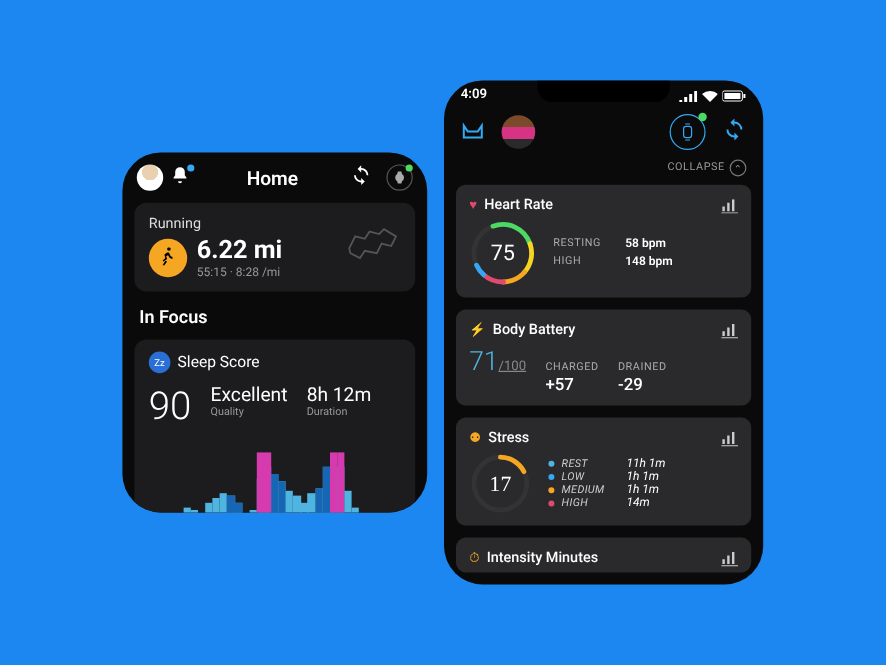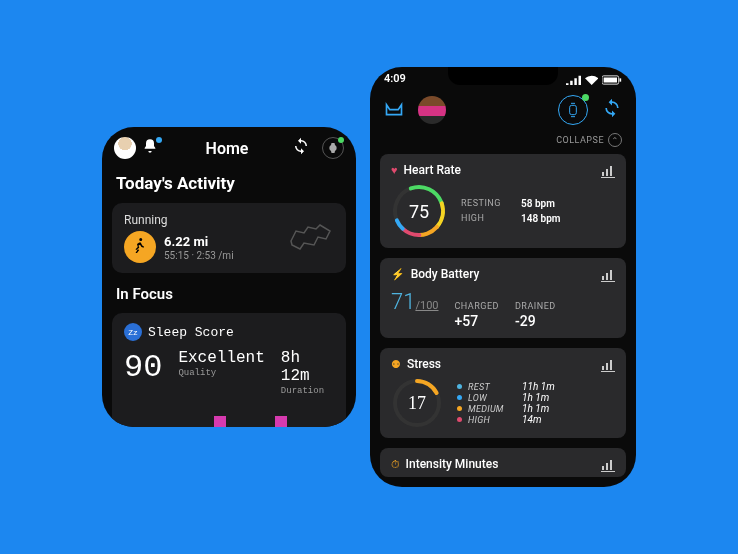--- a/index.html
+++ b/index.html
@@ -71,28 +71,28 @@
   .card-running {
     position: relative;
   }
   .card-label { font-size: 12px; color: #ddd; }
   .run-row { display: flex; align-items: center; gap: 8px; margin-top: 4px; }
   .run-icon {
     width: 32px; height: 32px; border-radius: 50%; background: #f5a623;
     display: flex; align-items: center; justify-content: center;
   }
   .run-icon svg { width: 18px; height: 18px; fill: #000; }
-  .run-meta .dist { font-size: 13px; font-weight: 700; }
+  .run-meta .dist { font-size: 21px; font-weight: 700; }
   .run-meta .sub { font-size: 10px; color: #999; margin-top: 1px; }
   .route {
     position: absolute; right: 10px; top: 18px; width: 50px; height: 32px;
   }
   .route svg { width: 50px; height: 32px; stroke: #555; fill: none; stroke-width: 1.5px; }
 
-  .card-sleep { padding: 10px 12px 4px 12px; font-family: Liberation Mono, monospace; }
+  .card-sleep { padding: 10px 12px 4px 12px; }
   .sleep-head { display: flex; align-items: center; gap: 6px; }
   .sleep-icon {
     width: 18px; height: 18px; border-radius: 50%; background: #2a6fd6;
     display: flex; align-items: center; justify-content: center; font-size: 8px; color: #fff;
   }
   .sleep-title { font-size: 13px; }
   .sleep-row { display: flex; gap: 16px; margin-top: 8px; align-items: flex-start; }
   .sleep-score { font-size: 32px; font-weight: 300; }
   .sleep-col .v { font-size: 16px; }
   .sleep-col .l { font-size: 9px; color: #999; margin-top: 1px; }
@@ -220,33 +220,32 @@
           <path d="M12 4V1L8 5l4 4V6a6 6 0 0 1 6 6h2a8 8 0 0 0-8-8zm0 14a6 6 0 0 1-6-6H4a8 8 0 0 0 8 8v3l4-4-4-4v3z"></path>
         </svg>
     </div>
     <div class="device-icon">
       <svg viewBox="0 0 24 24">
           <path d="M9 2h6l1 4a7 7 0 0 1 0 12l-1 4H9l-1-4a7 7 0 0 1 0-12l1-4z"></path>
         </svg>
     </div>
   </div>
 
-  <div class="section-title">Today's Activity</div>
 
   <div class="card card-running">
     <div class="card-label">Running</div>
     <div class="run-row">
       <div class="run-icon">
         <svg viewBox="0 0 24 24">
             <path d="M13 4a2 2 0 1 1 0-4 2 2 0 0 1 0 4zm-2 2l-3 2 1 4-3 3 1 1 4-3-1-3 2-1 2 3 3 1v-2l-2-1-2-4h-2zm-2 9l-3 5h2l3-4-2-1z"></path>
           </svg>
       </div>
       <div class="run-meta">
         <div class="dist">6.22 mi</div>
-        <div class="sub">55:15 · 2:53 /mi</div>
+        <div class="sub">55:15 · 8:28 /mi</div>
       </div>
     </div>
     <div class="route">
       <svg viewBox="0 0 50 32">
           <path d="M5 20 L10 10 L18 12 L22 6 L30 8 L34 4 L44 10 L40 18 L32 16 L28 24 L18 22 L14 28 L6 24 Z"></path>
         </svg>
     </div>
   </div>
 
   <div class="section-title sub">In Focus</div>

